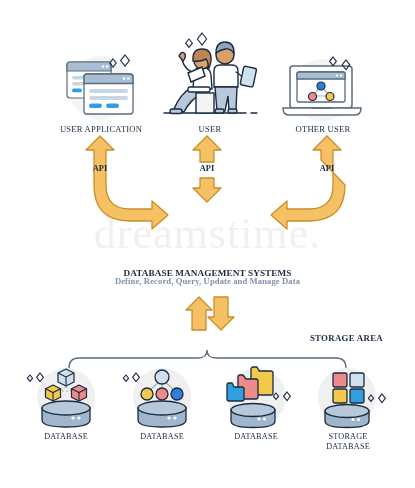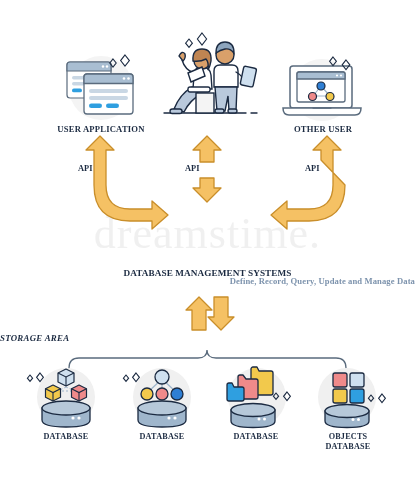--- a/index.html
+++ b/index.html
@@ -20,37 +20,38 @@
     width: 415px;
     height: 488px;
   }
   .node {
     position: absolute;
   }
   .caption {
     position: absolute;
     text-align: center;
     font-family: "Liberation Serif", "DejaVu Serif", serif;
-    font-weight: bold;
+    font-weight: normal;
     color: #1b2a41;
     letter-spacing: 0.2px;
     line-height: 1.25;
   }
   .cap-top {
     font-size: 8.6px;
   }
   .cap-bottom {
     font-size: 8.2px;
   }
   .api-label {
     position: absolute;
     font-family: "Liberation Serif", "DejaVu Serif", serif;
     font-weight: bold;
     font-size: 8.4px;
     color: #1b2a41;
+    text-align: center;
   }
   .dbms-title {
     position: absolute;
     left: 0;
     width: 415px;
     text-align: center;
     font-family: "Liberation Serif", "DejaVu Serif", serif;
     font-weight: bold;
     font-size: 9.2px;
     color: #1b2a41;
@@ -64,27 +65,26 @@
     font-family: "Liberation Serif", "DejaVu Serif", serif;
     font-weight: bold;
     font-size: 8.6px;
     color: #7d93ad;
     letter-spacing: 0.1px;
   }
   .storage-label {
     position: absolute;
     left: 0;
     width: 383px;
-    text-align: left;
+    text-align: right;
     font-family: "Liberation Serif", "DejaVu Serif", serif;
     font-weight: bold;
     font-size: 8.8px;
     color: #1b2a41;
     letter-spacing: 0.3px;
-    font-style: italic;
   }
   .watermark {
     position: absolute;
     left: 0;
     top: 208px;
     width: 415px;
     text-align: center;
     font-family: "Liberation Serif", "DejaVu Serif", serif;
     font-size: 44px;
     color: rgba(170,170,170,0.18);
@@ -193,20 +193,21 @@
       </g>
 
       <g fill="none" stroke="#1b2a41" stroke-width="1.1">
         <path d="M58 9 l3.4 4.3 l-3.4 4.3 l-3.4 -4.3 z"></path>
         <path d="M71 12 l3.8 4.8 l-3.8 4.8 l-3.8 -4.8 z"></path>
       </g>
     </svg>
   </div>
 
   <div class="caption cap-top" style="left:31px; top:124px; width:140px;">USER APPLICATION</div>
+  <div class="caption cap-top" style="left:160px; top:124px; width:100px;">USER</div>
   <div class="caption cap-top" style="left:258px; top:124px; width:130px;">OTHER USER</div>
 
   <svg class="node" style="left:0; top:0;" width="415" height="488" viewBox="0 0 415 488">
     <defs>
       <g id="dummy"></g>
     </defs>
 
     <path d="M94 160
              L94 150
              L86 150
@@ -257,21 +258,21 @@
              L336 358
              q10 0 10 10" fill="none" stroke="#5a6b7d" stroke-width="1.3" stroke-linecap="round"></path>
   </svg>
 
   <div class="api-label" style="left:78px; top:164px; width:44px;">API</div>
   <div class="api-label" style="left:185px; top:164px; width:44px;">API</div>
   <div class="api-label" style="left:305px; top:164px; width:44px;">API</div>
 
 
   <div class="dbms-title" style="top:268px;">DATABASE MANAGEMENT SYSTEMS</div>
-  <div class="dbms-sub" style="top:276px;text-align:right;">Define, Record, Query, Update and Manage Data</div>
+  <div class="dbms-sub" style="top:276px;">Define, Record, Query, Update and Manage Data</div>
 
   <div class="storage-label" style="top:333px;">STORAGE AREA</div>
 
   <div class="node" style="left:22px; top:365px;">
     <svg width="88" height="68" viewBox="0 0 88 68">
       <circle cx="44" cy="32" r="29" fill="#f0f0f0"></circle>
 
       <g>
         <path d="M44 22 L36 26 M44 22 L53 26 M36 26 L53 26" stroke="#9fb6cc" stroke-width="1" stroke-dasharray="2,2"></path>
 
@@ -383,17 +384,17 @@
 
   <div class="caption cap-bottom" style="left:110px; top:432px; width:104px;">
     <div>DATABASE</div>
   </div>
 
   <div class="caption cap-bottom" style="left:208px; top:432px; width:96px;">
     <div>DATABASE</div>
   </div>
 
   <div class="caption cap-bottom" style="left:300px; top:432px; width:96px;">
-    <div>OBJECTS</div>
+    <div>STORAGE</div>
     <div>DATABASE</div>
   </div>
 
 </div>
 
 </body></html>

